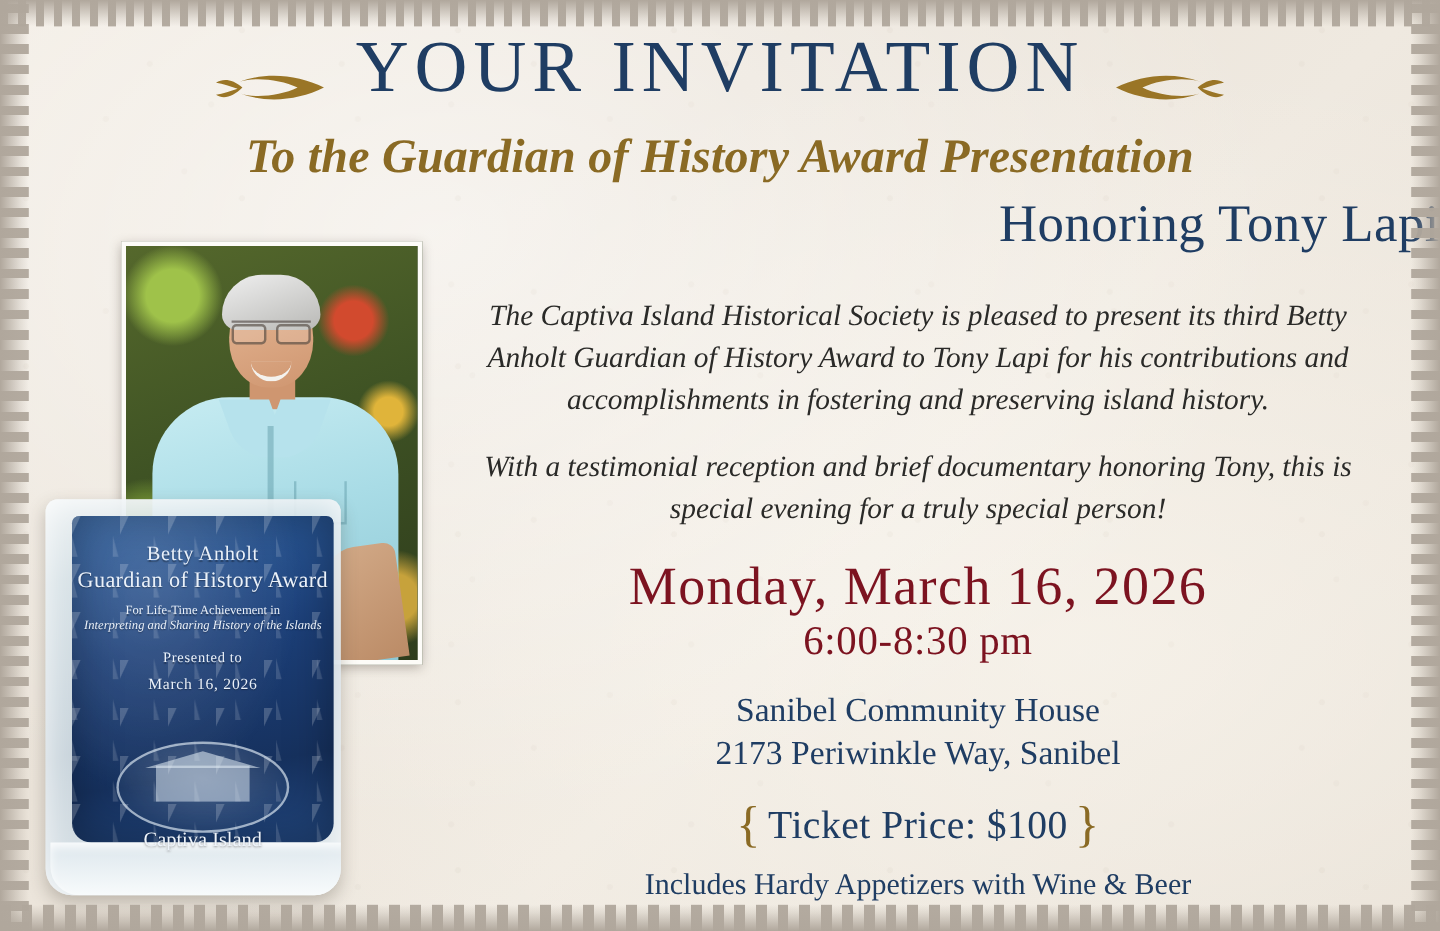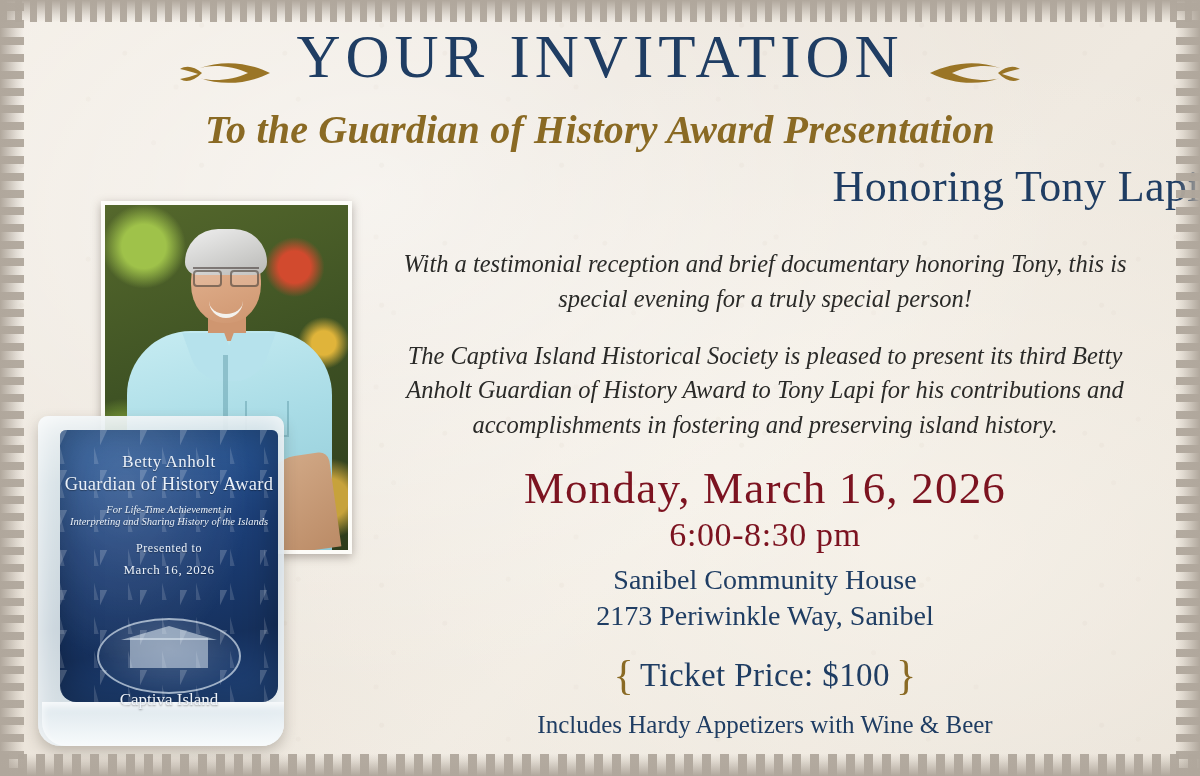--- a/index.html
+++ b/index.html
@@ -149,21 +149,21 @@
     color: #7c1320;
     letter-spacing: 1.2px;
   }
   .event-time {
     font-size: 34px;
     color: #7c1320;
     margin-top: 2px;
     letter-spacing: .6px;
   }
   .venue {
-    margin-top: 8px;
+    margin-top: 21px;
     font-size: 28px;
     color: #1f3d63;
     line-height: 1.3;
   }
   .ticket {
     margin-top: 16px;
     font-size: 33px;
     color: #1f3d63;
     letter-spacing: .4px;
   }
@@ -327,21 +327,21 @@
   .etch {
     position: relative;
     z-index: 2;
     text-align: center;
     color: #eaf1fa;
     font-family: "Liberation Serif", serif;
     text-shadow: 0 1px 1px rgba(0,0,0,.35);
   }
   .etch-line1 { margin-top: 22px; font-size: 17px; letter-spacing: .5px; }
   .etch-line2 { margin-top: 2px; font-size: 18.5px; letter-spacing: .3px; }
-  .etch-small { margin-top: 9px; font-size: 10.5px; font-style: italic; }
+  .etch-small { margin-top: 9px; font-size: 10.5px; }
   .etch-small2 { margin-top: 1px; font-size: 10.5px; font-style: italic; }
   .etch-presented { margin-top: 14px; font-size: 12px; letter-spacing: .6px; }
   .etch-name { margin-top: 5px; font-size: 23px; letter-spacing: 1.6px; }
   .etch-date { margin-top: 6px; font-size: 13px; letter-spacing: .6px; }
   .etch-seal {
     position: absolute;
     z-index: 2;
     left: 50%;
     transform: translateX(-50%);
     bottom: 8px;
@@ -445,22 +445,22 @@
           <div class="seal-roof"></div>
           <div class="seal-house"></div>
         </div>
       </div>
       <div class="etch-island">Captiva Island</div>
       <div class="glass-base"></div>
     </div>
   </div>
 
   <div class="body-copy">
+    <p>The Captiva Island Historical Society is pleased to present its third Betty Anholt Guardian of History Award to Tony Lapi for his contributions and accomplishments in fostering and preserving island history.</p>
     <p>With a testimonial reception and brief documentary honoring Tony, this is special evening for a truly special person!</p>
-    <p>The Captiva Island Historical Society is pleased to present its third Betty Anholt Guardian of History Award to Tony Lapi for his contributions and accomplishments in fostering and preserving island history.</p>
   </div>
 
   <div class="details">
     <div class="event-date">Monday, March 16, 2026</div>
     <div class="event-time">6:00-8:30 pm</div>
     <div class="venue">
       <div>Sanibel Community House</div>
       <div>2173 Periwinkle Way, Sanibel</div>
     </div>
     <div class="ticket">

